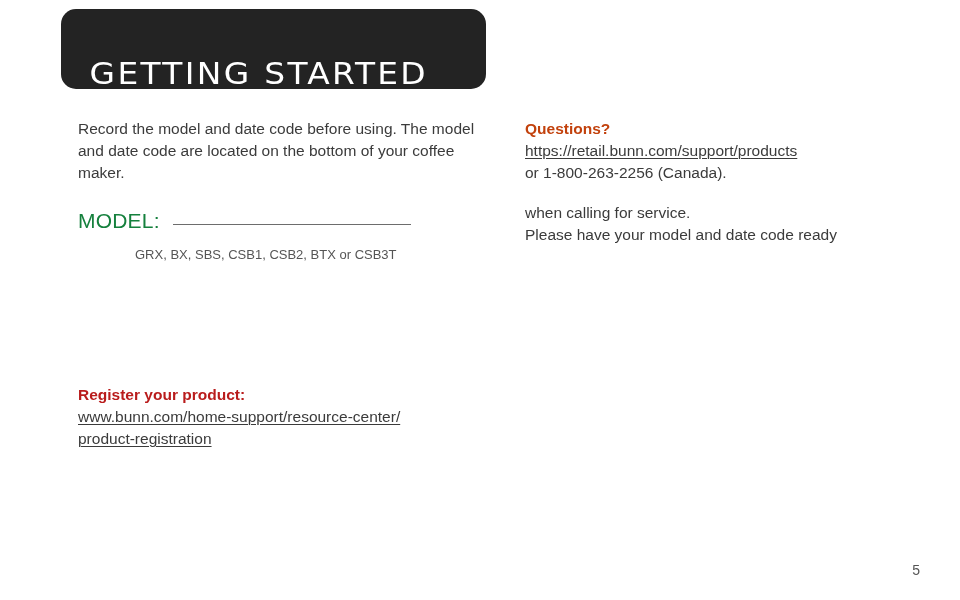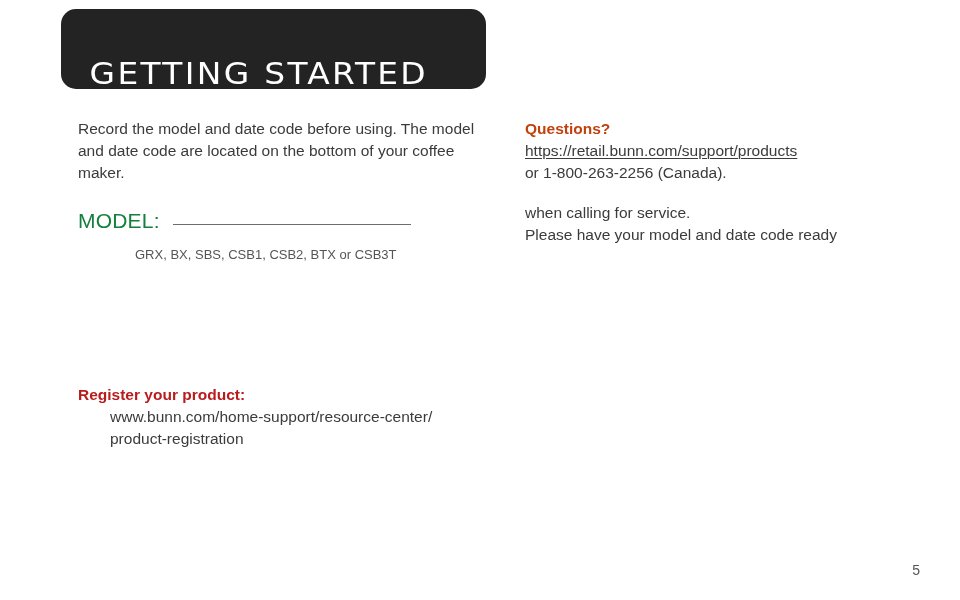--- a/index.html
+++ b/index.html
@@ -134,24 +134,24 @@
     line-height: 22px;
     font-weight: 700;
     color: #b91c1c;
   }
   .register-link {
     font-size: 15.5px;
     line-height: 22px;
     color: #3b3b3b;
   }
   .register-link span {
+    text-decoration: underline;
     text-underline-offset: 2px;
     text-decoration-thickness: 1px;
     display: inline-block;
-    margin-left: 32px;
   }
 
   
   .page-number {
     position: absolute;
     right: 40px;
     bottom: 22px;
     font-size: 14px;
     color: #555555;
   }

